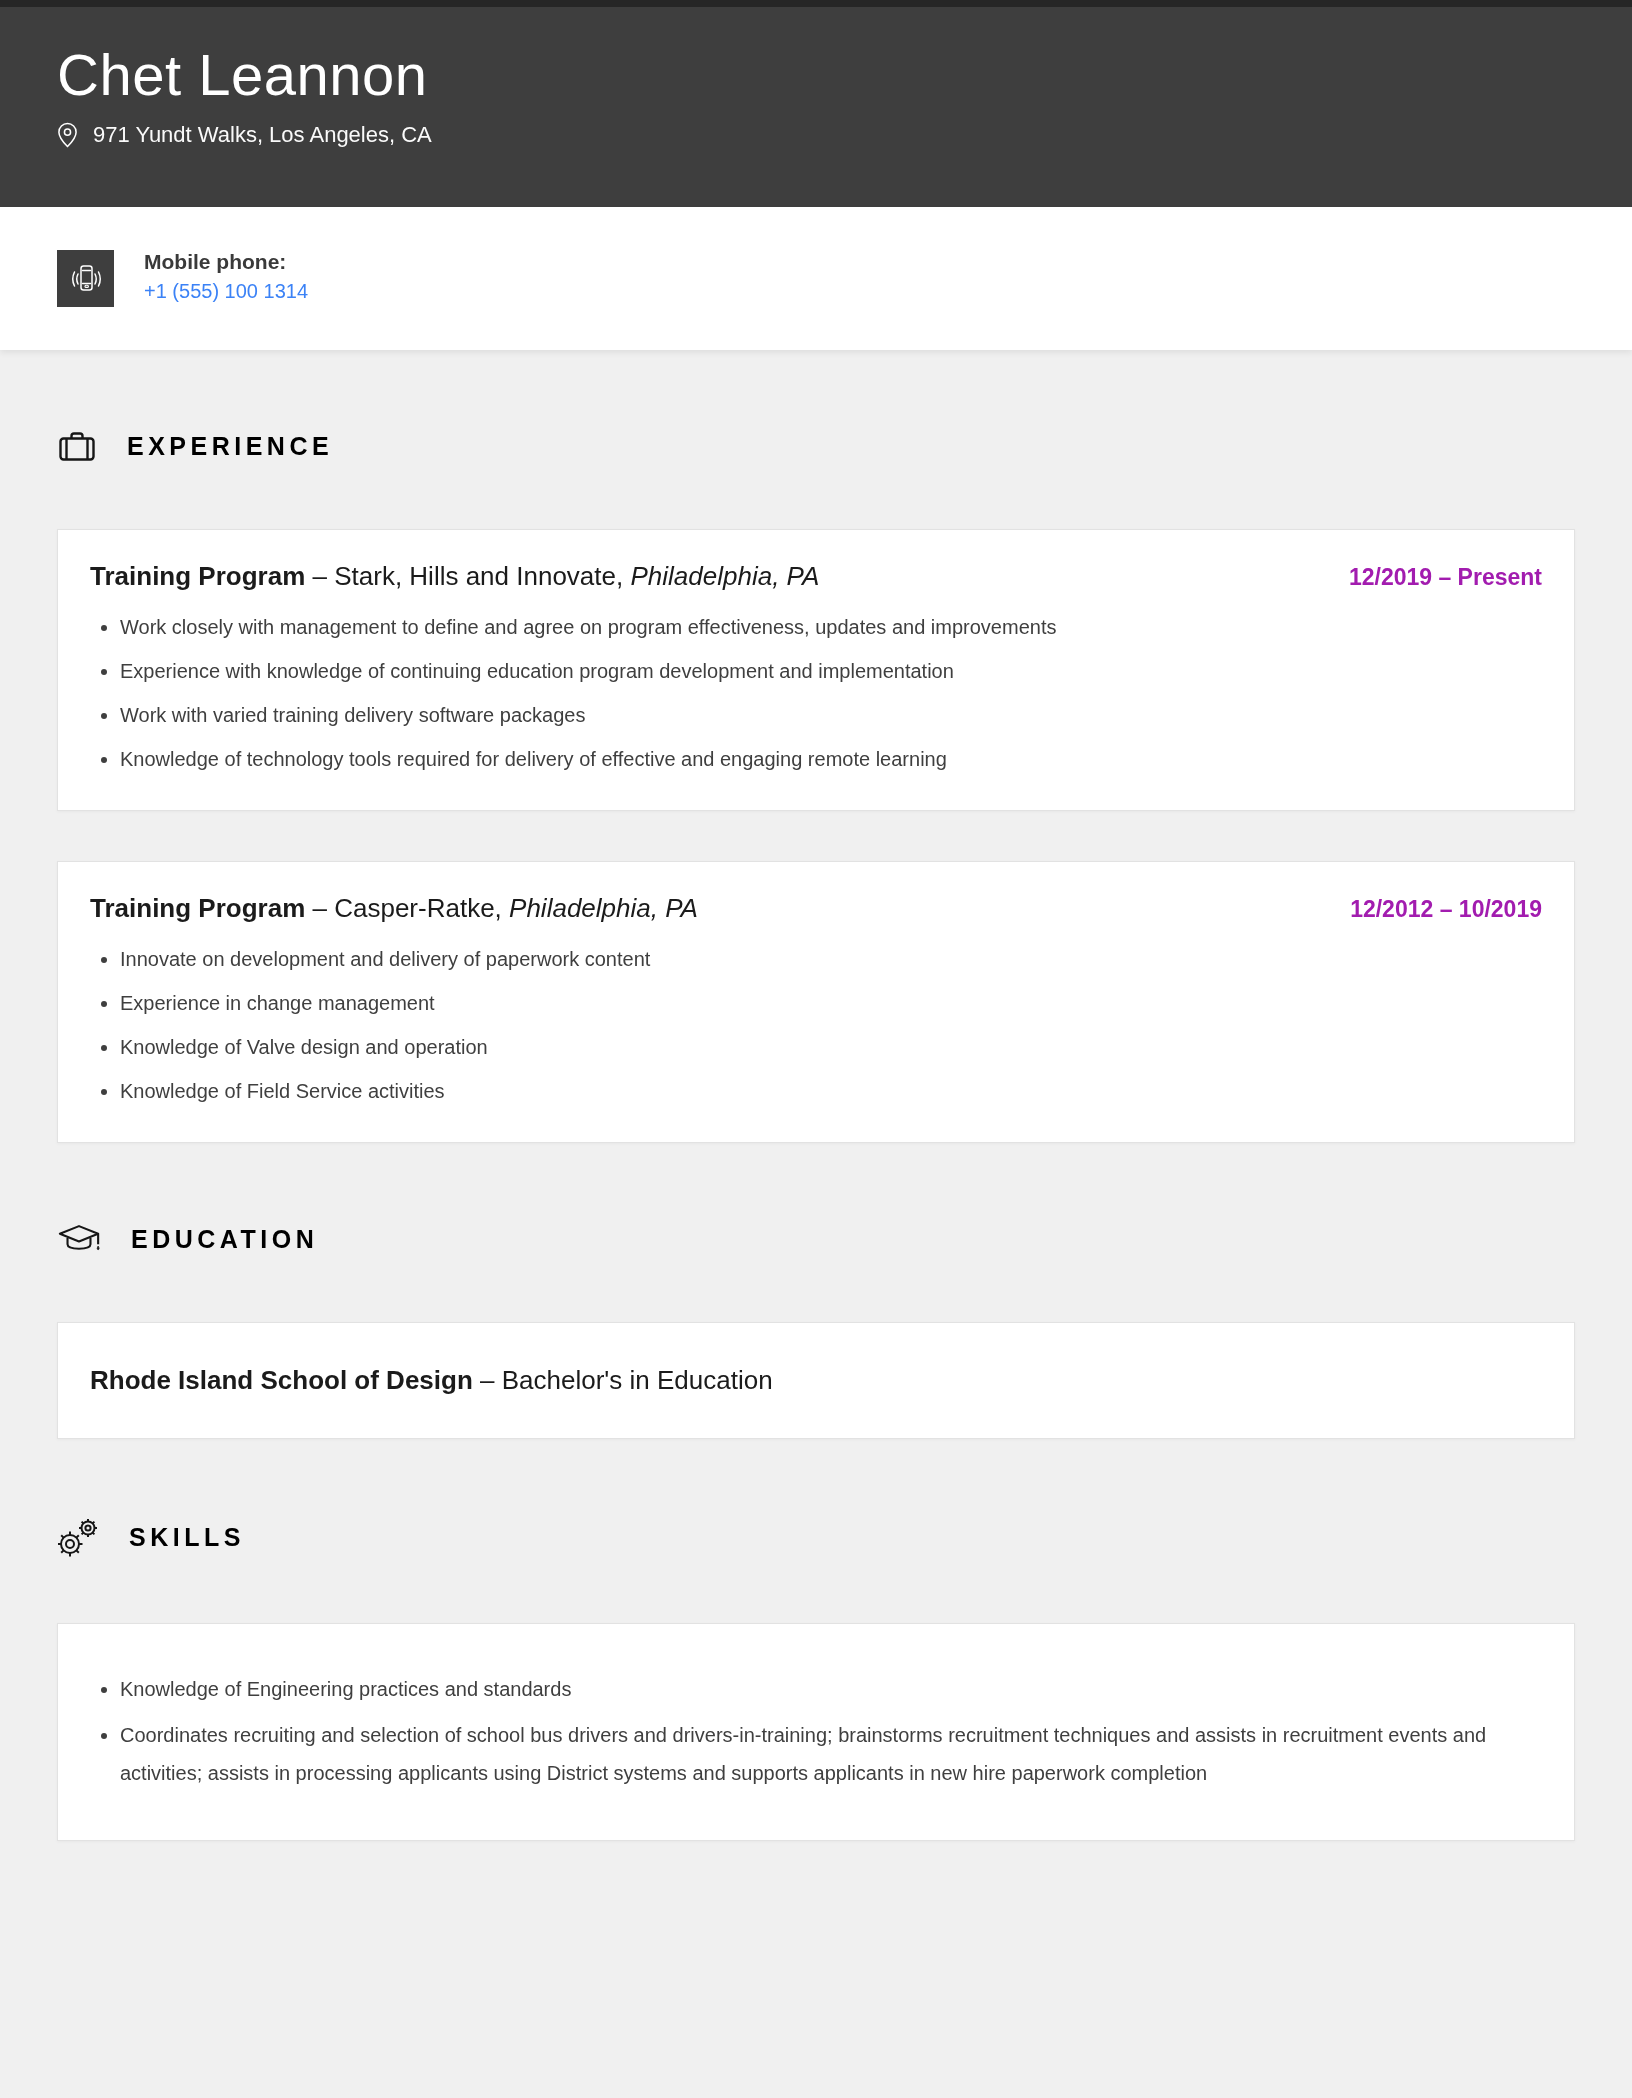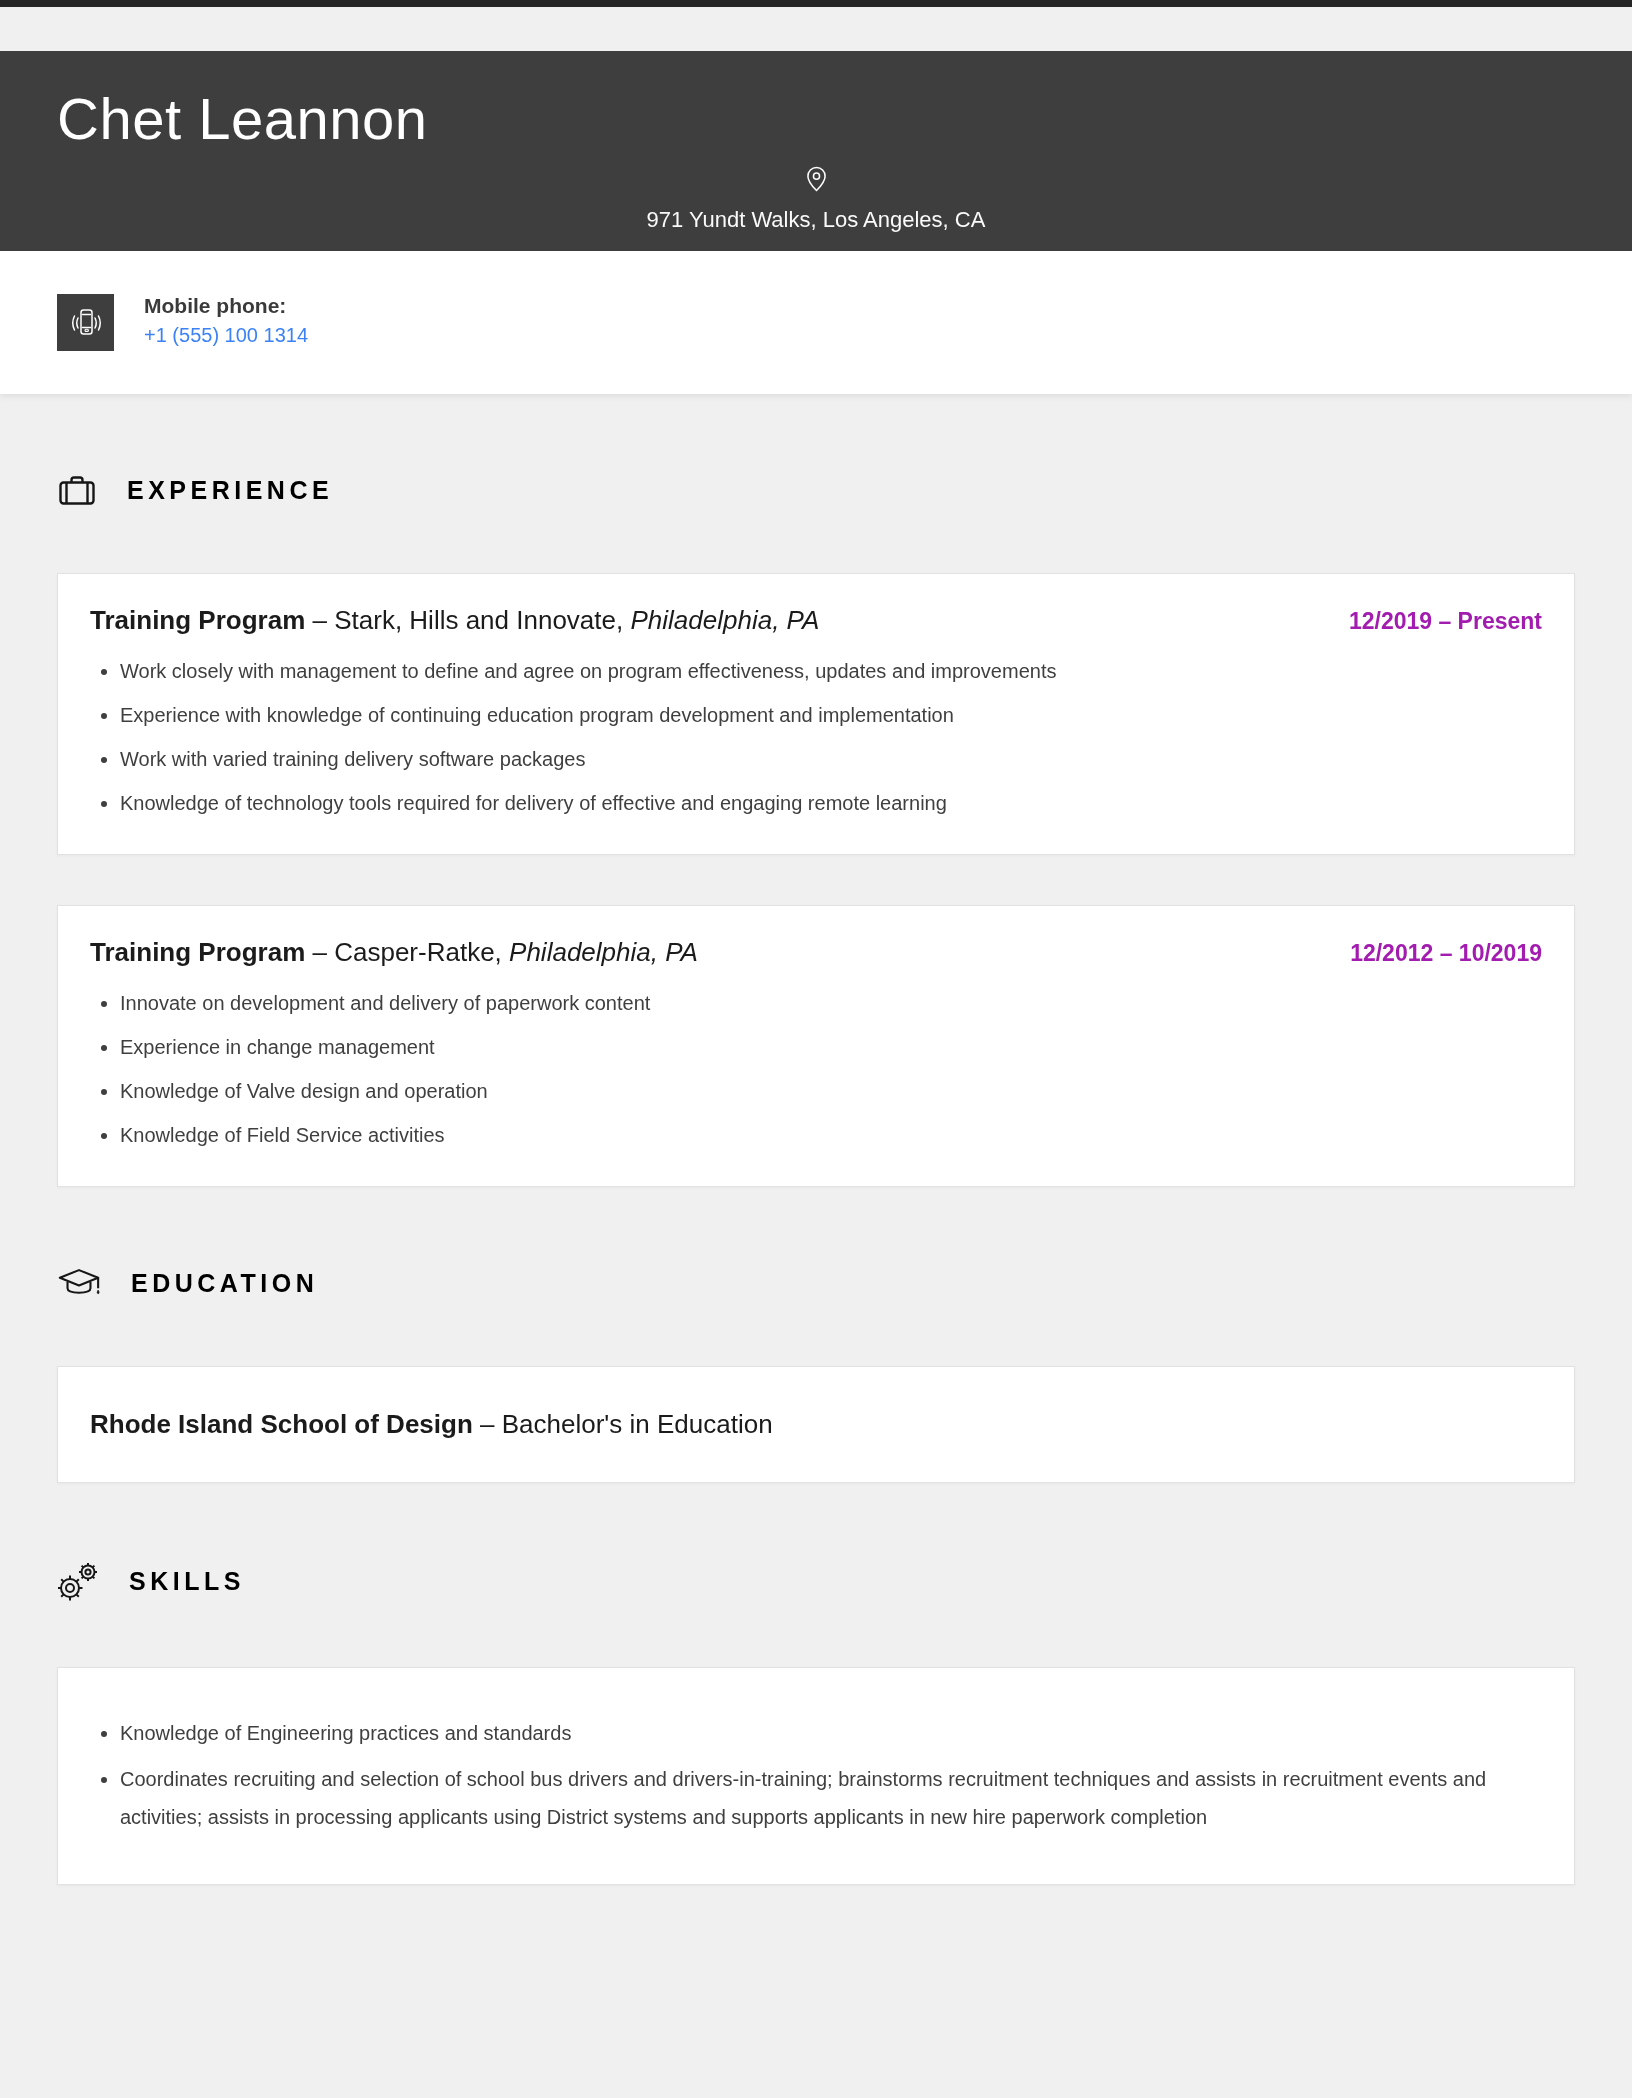--- a/index.html
+++ b/index.html
@@ -13,37 +13,35 @@
   }
   .top-strip {
     height: 7px;
     background: #262626;
   }
   
   .hero {
     background: #3e3e3e;
     height: 200px;
     padding: 38px 57px 0 57px;
-    margin-top: 44px;
   }
   .hero-name {
     color: #ffffff;
     font-size: 58px;
     font-weight: 400;
     letter-spacing: 0.5px;
     line-height: 1.05;
   }
   .hero-address {
     margin-top: 16px;
     display: flex;
     align-items: center;
     gap: 15px;
     color: #fafafa;
     font-size: 22px;
-    flex-direction: column;
   }
   .hero-address svg { display: block; }
   
   .contact-band {
     background: #ffffff;
     height: 143px;
     padding: 0 57px;
     display: flex;
     align-items: center;
     box-shadow: 0 3px 6px rgba(0,0,0,0.07);

